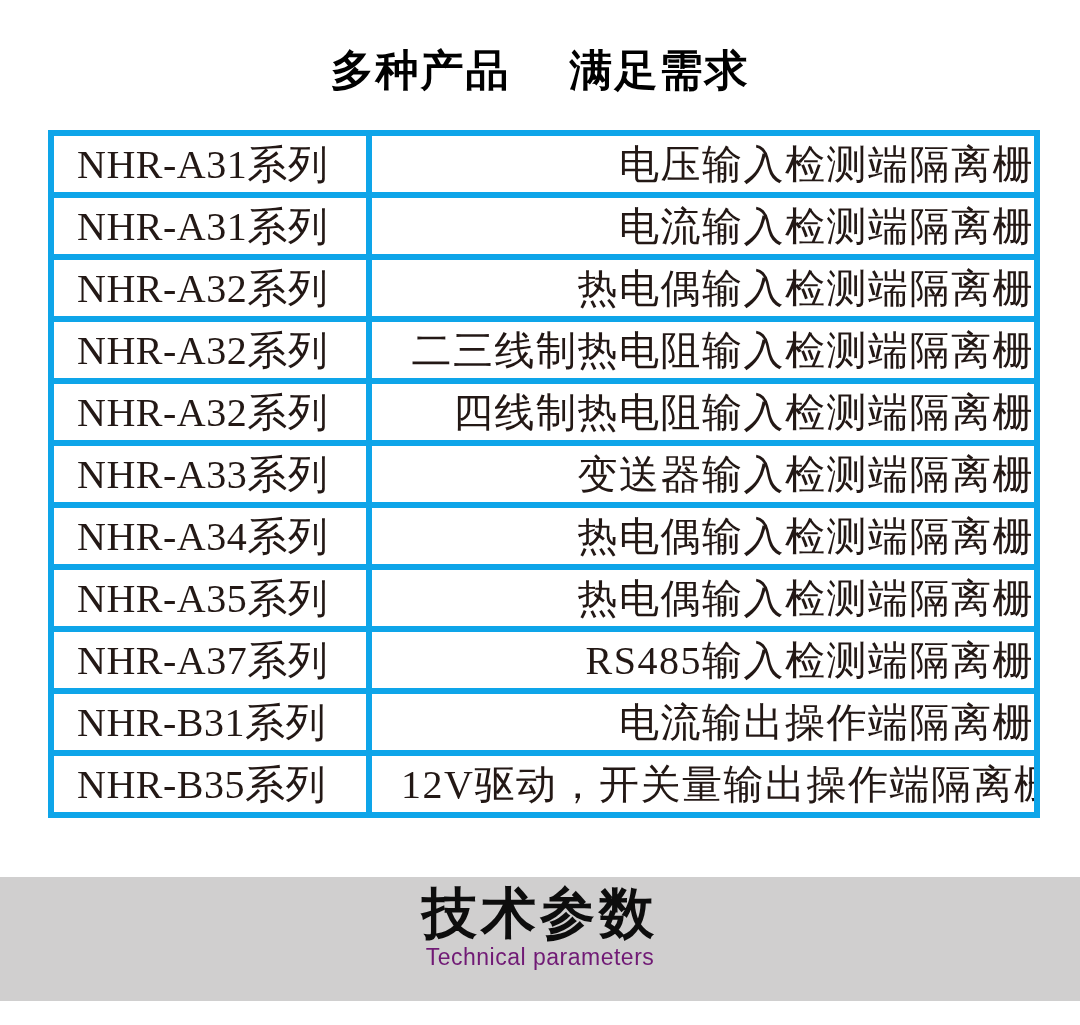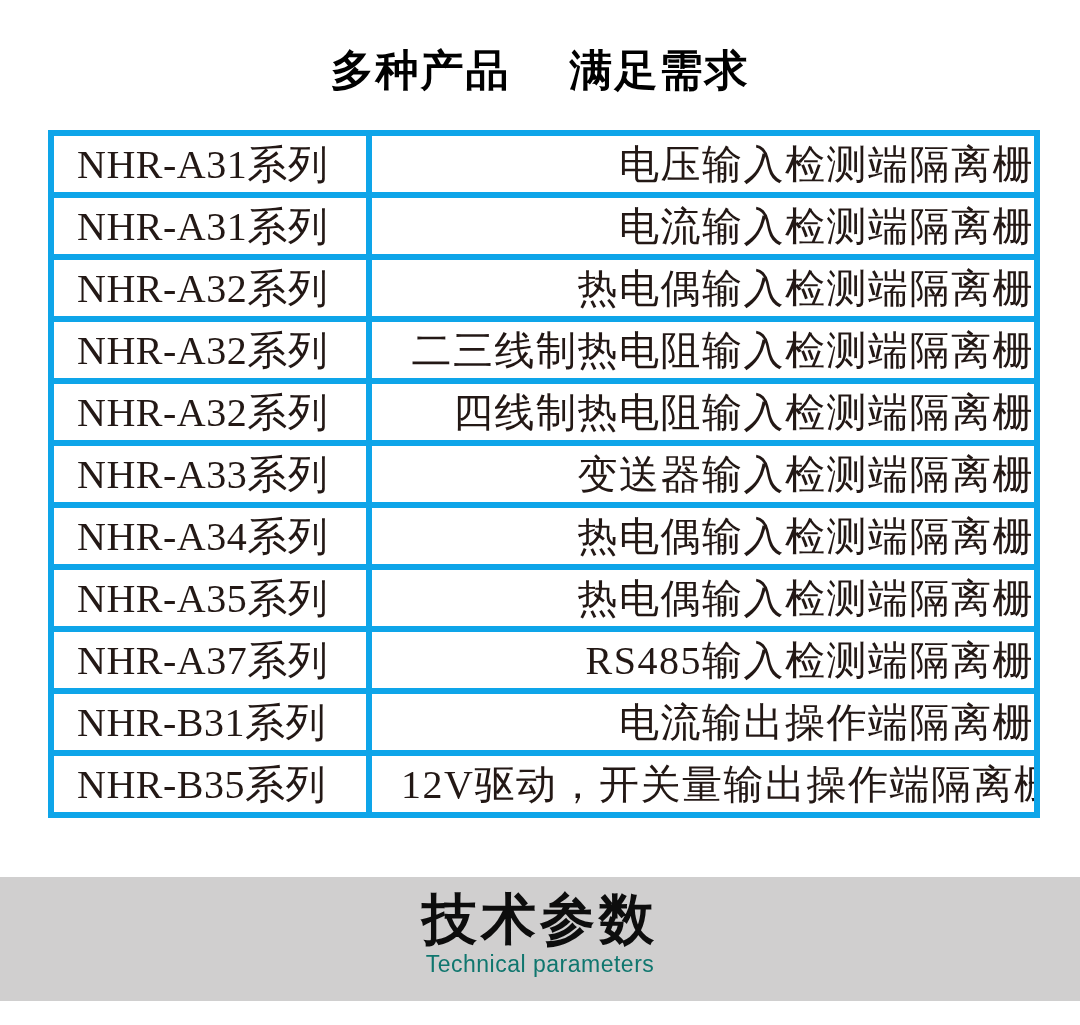--- a/index.html
+++ b/index.html
@@ -53,34 +53,34 @@
   .section-banner {
     position: absolute;
     left: 0;
     top: 877px;
     width: 1080px;
     height: 124px;
     background: #d0cfcf;
     text-align: center;
   }
   .banner-title {
-    margin-top: 13px;
+    margin-top: 6px;
     font-size: 55px;
     line-height: 60px;
     font-weight: 600;
     color: #0d0d0d;
     letter-spacing: 4px;
-    font-family: Liberation Serif, serif;
+    font-family: Liberation Sans, sans-serif;
   }
   .banner-subtitle {
     margin-top: 1px;
     font-size: 23px;
     line-height: 26px;
     font-weight: 400;
-    color: #0f766e;
+    color: #701a75;
     letter-spacing: 0.5px;
     font-family: "Liberation Sans", sans-serif;
   }
 </style>
 </head>
 <body>
 
 <div class="page">
 
   <div class="page-title">多种产品　 满足需求</div>

